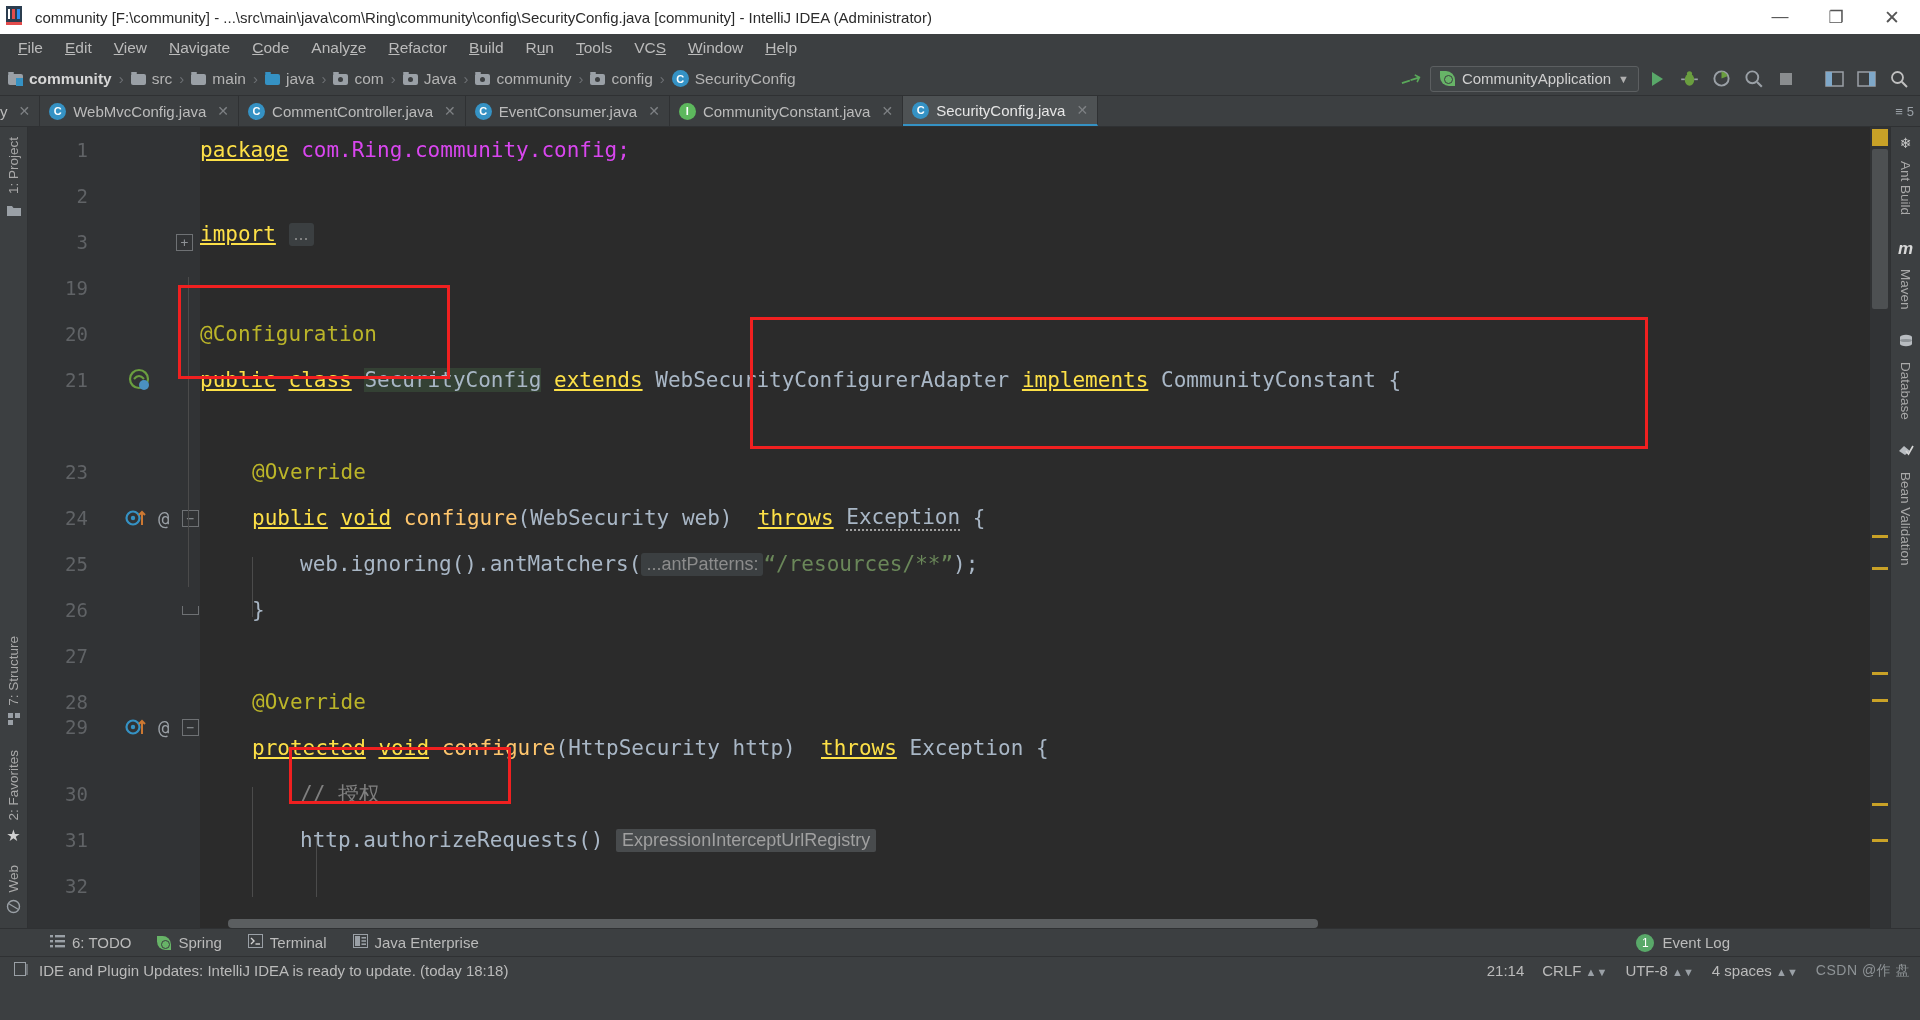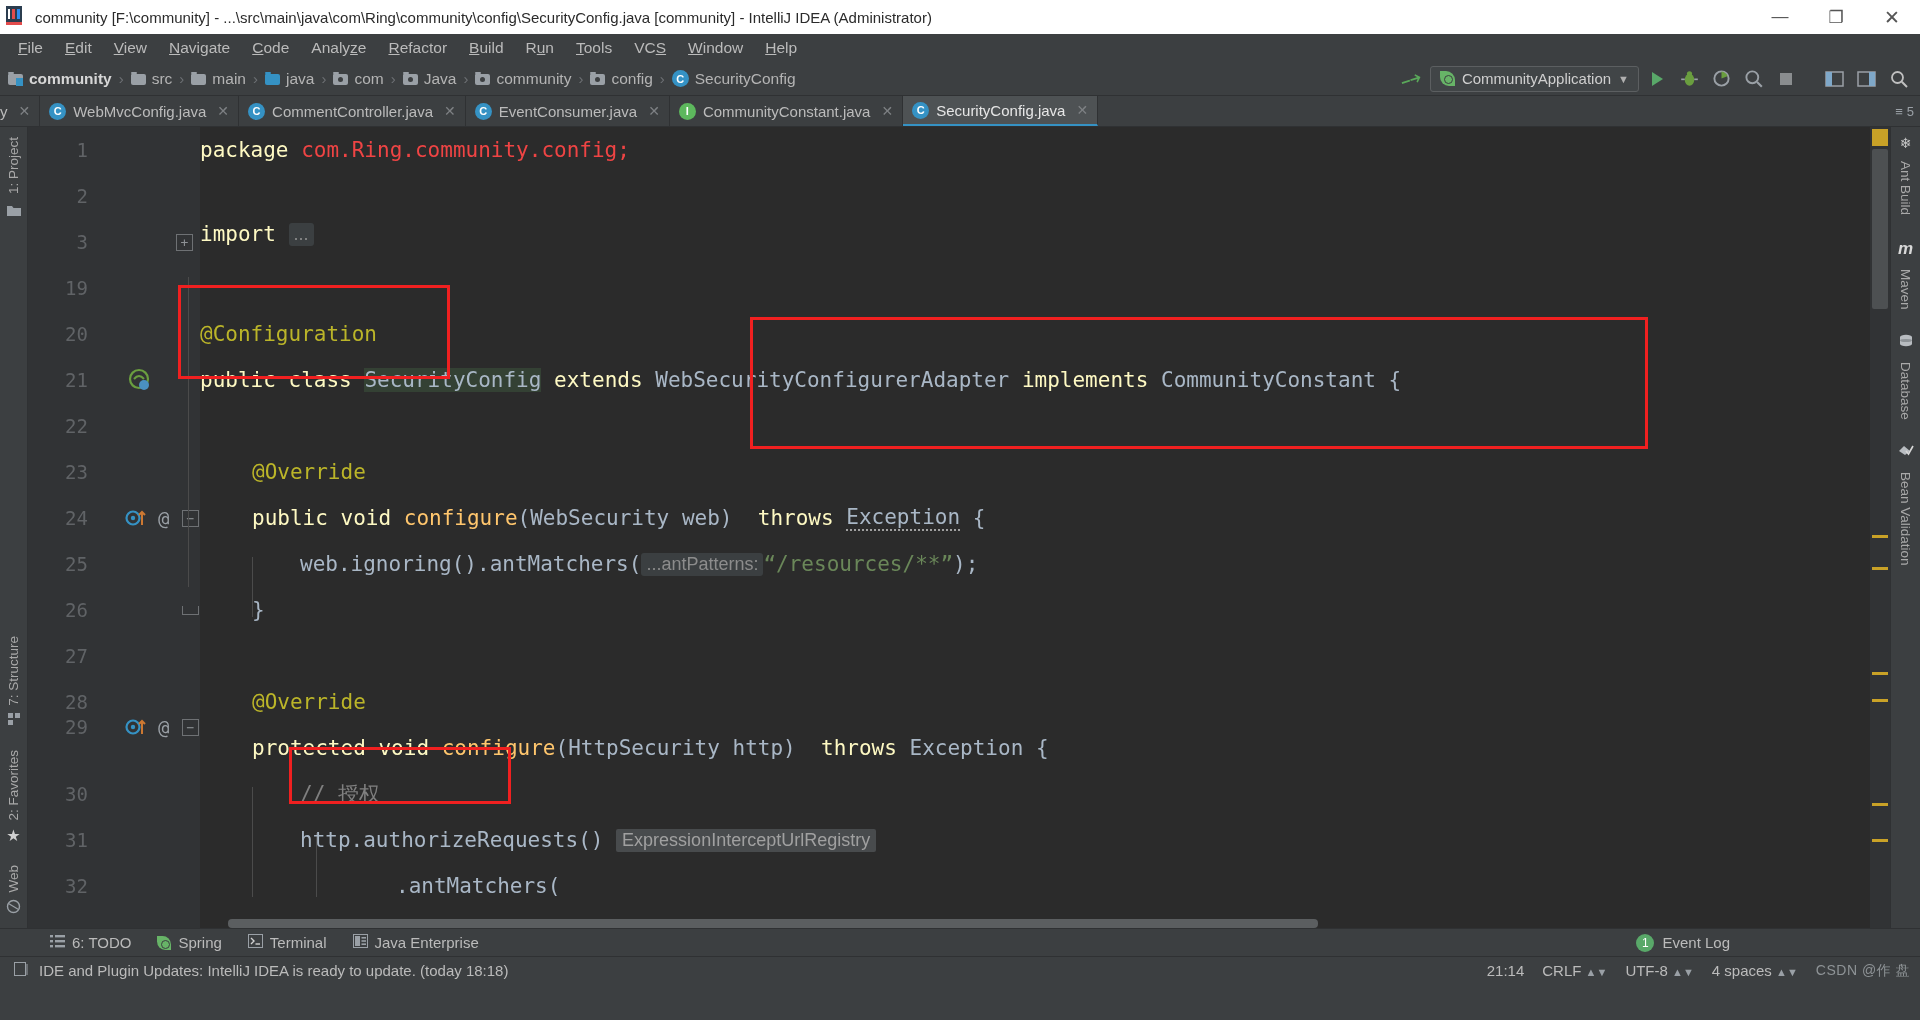--- a/index.html
+++ b/index.html
@@ -125,23 +125,23 @@
     color:#606366; font-size:19px; font-family:"DejaVu Sans Mono", monospace;
   }
   .gl-num { position:absolute; right:112px; }
   .gl-marks { position:absolute; left:40px; display:flex; align-items:center; gap:4px; }
   .code-area { position:absolute; left:172px; right:0; top:0; bottom:0; }
   .code-line {
     position:absolute; left:0; right:0; height:46px; display:flex; align-items:center;
     font-family:"DejaVu Sans Mono", monospace; font-size:21px; white-space:pre;
     letter-spacing: 0px;
   }
-  .k  { color:#fef9c3; }
+  .k  { color:#fde047;text-decoration:underline; }
   .cls{ color:#a9b7c6; }
-  .pl { color:#ef4444; }
+  .pl { color:#d946ef; }
   .an { color:#bbb529; }
   .st { color:#6a8759; }
   .cm { color:#808080; }
   .hl-sel { background:#344134; }
   .hint {
     background:#3b3f41; color:#8c8c8c; border-radius:3px; padding:1px 5px;
     font-family:"Liberation Sans", sans-serif; font-size:18px;
   }
   .hint2 {
     background:#484b4d; color:#a0a0a0; border-radius:2px; padding:1px 6px;
@@ -473,23 +473,20 @@
       <div class="gutter-line" style="top:230px;">
           <span class="gl-num">21</span>
         <span class="gl-marks" style="left:98px;">
           <svg width="26" height="26" viewBox="0 0 26 26">
             <circle cx="13" cy="12" r="9" fill="none" stroke="#6a9e3f" stroke-width="2.2"></circle>
             <path d="M8 12 q5 -6 10 0" stroke="#6a9e3f" stroke-width="2" fill="none"></path>
             <circle cx="18" cy="18" r="5" fill="#4a90c0"></circle>
           </svg>
         </span>
       </div>
-      <div class="gutter-line" style="top:276px;">
-          <span class="gl-num">22</span>
-        </div>
       <div class="gutter-line" style="top:322px;">
           <span class="gl-num">23</span>
         </div>
       <div class="gutter-line" style="top:368px;">
           <span class="gl-num">24</span>
         <span class="gl-marks" style="left:96px;">
           <svg width="24" height="24" viewBox="0 0 24 24">
             <circle cx="9" cy="12" r="6.5" fill="none" stroke="#3592c4" stroke-width="2.2"></circle>
             <circle cx="9" cy="12" r="2.2" fill="#3592c4"></circle>
             <path d="M18 19 L18 6 M15 9 L18 6 L21 9" stroke="#cc7832" stroke-width="2" fill="none"></path>
@@ -589,23 +586,20 @@
       </div>
 
       <div class="code-line" style="top:690px; padding-left:100px;">
         <span class="cls">http.authorizeRequests()</span><span>&nbsp;</span><span class="hint2">ExpressionInterceptUrlRegistry</span>
       </div>
 
       <div class="code-line" style="top:644px; padding-left:100px;">
         <span class="cm">// 授权</span>
       </div>
 
-      <div class="code-line" style="top:736px; padding-left:196px;">
-        <span class="cls">.antMatchers(</span>
-      </div>
 
       <div class="redbox" style="left:-22px; top:158px; width:272px; height:94px;"></div>
       <div class="redbox" style="left:550px; top:190px; width:898px; height:132px;"></div>
       <div class="redbox" style="left:89px; top:620px; width:222px; height:57px;"></div>
     </div>
 
     <div class="ruler">
       <div class="ruler-mark" style="top:2px; background:#c9a227; height:17px;"></div>
       <div class="ruler-mark" style="top:52px; background:#c9a227;"></div>
       <div class="ruler-mark" style="top:98px; background:#5a9e5a;"></div>

